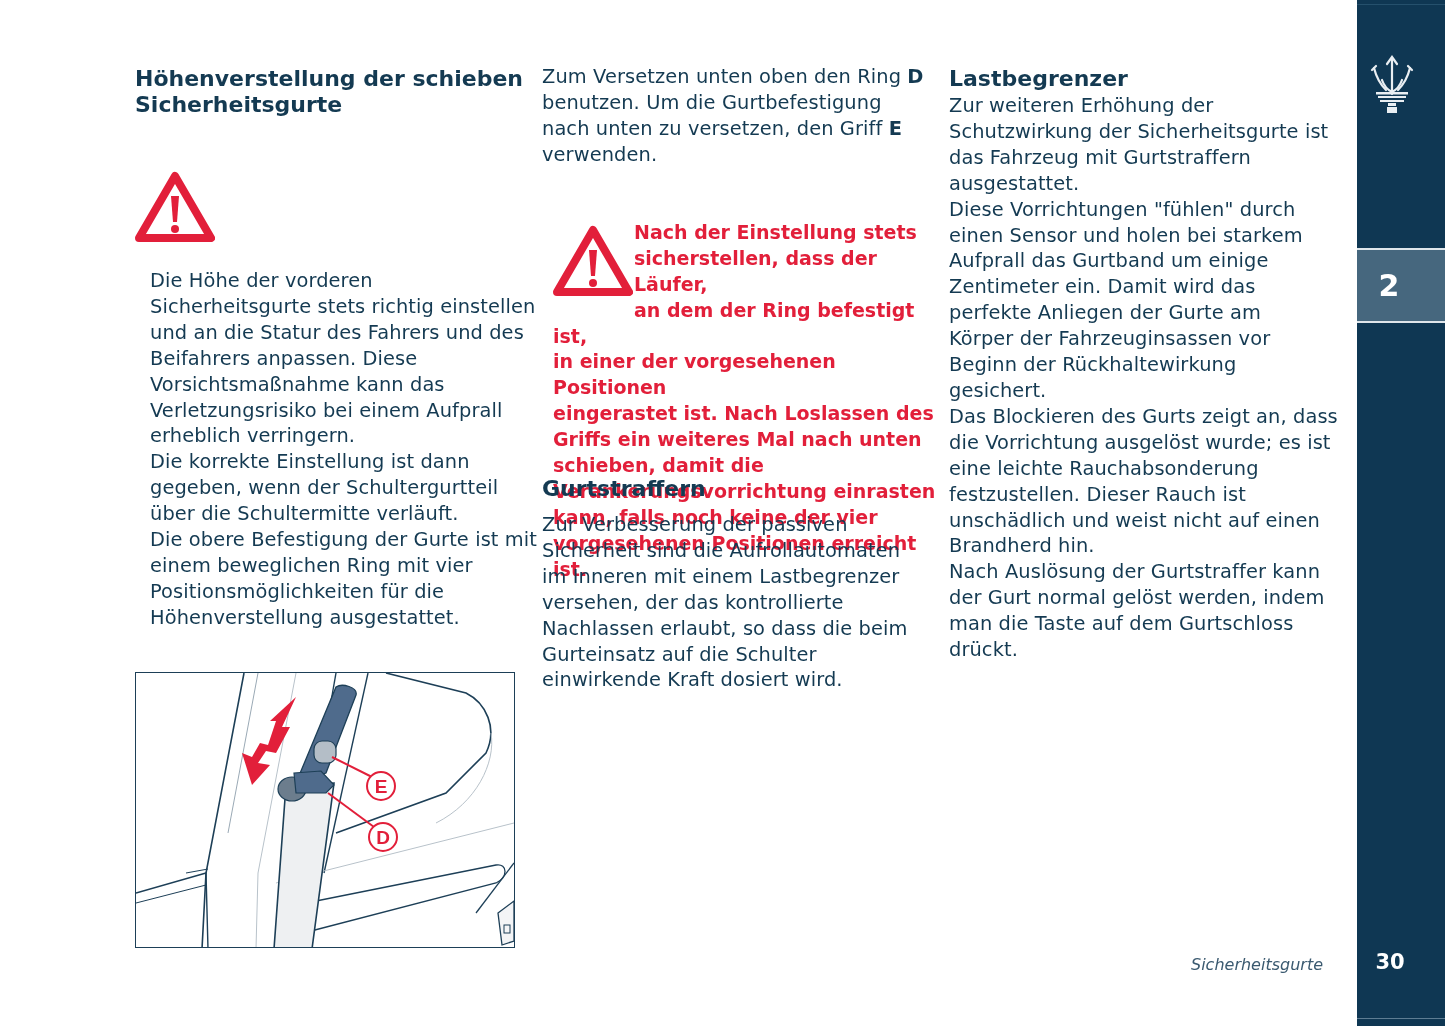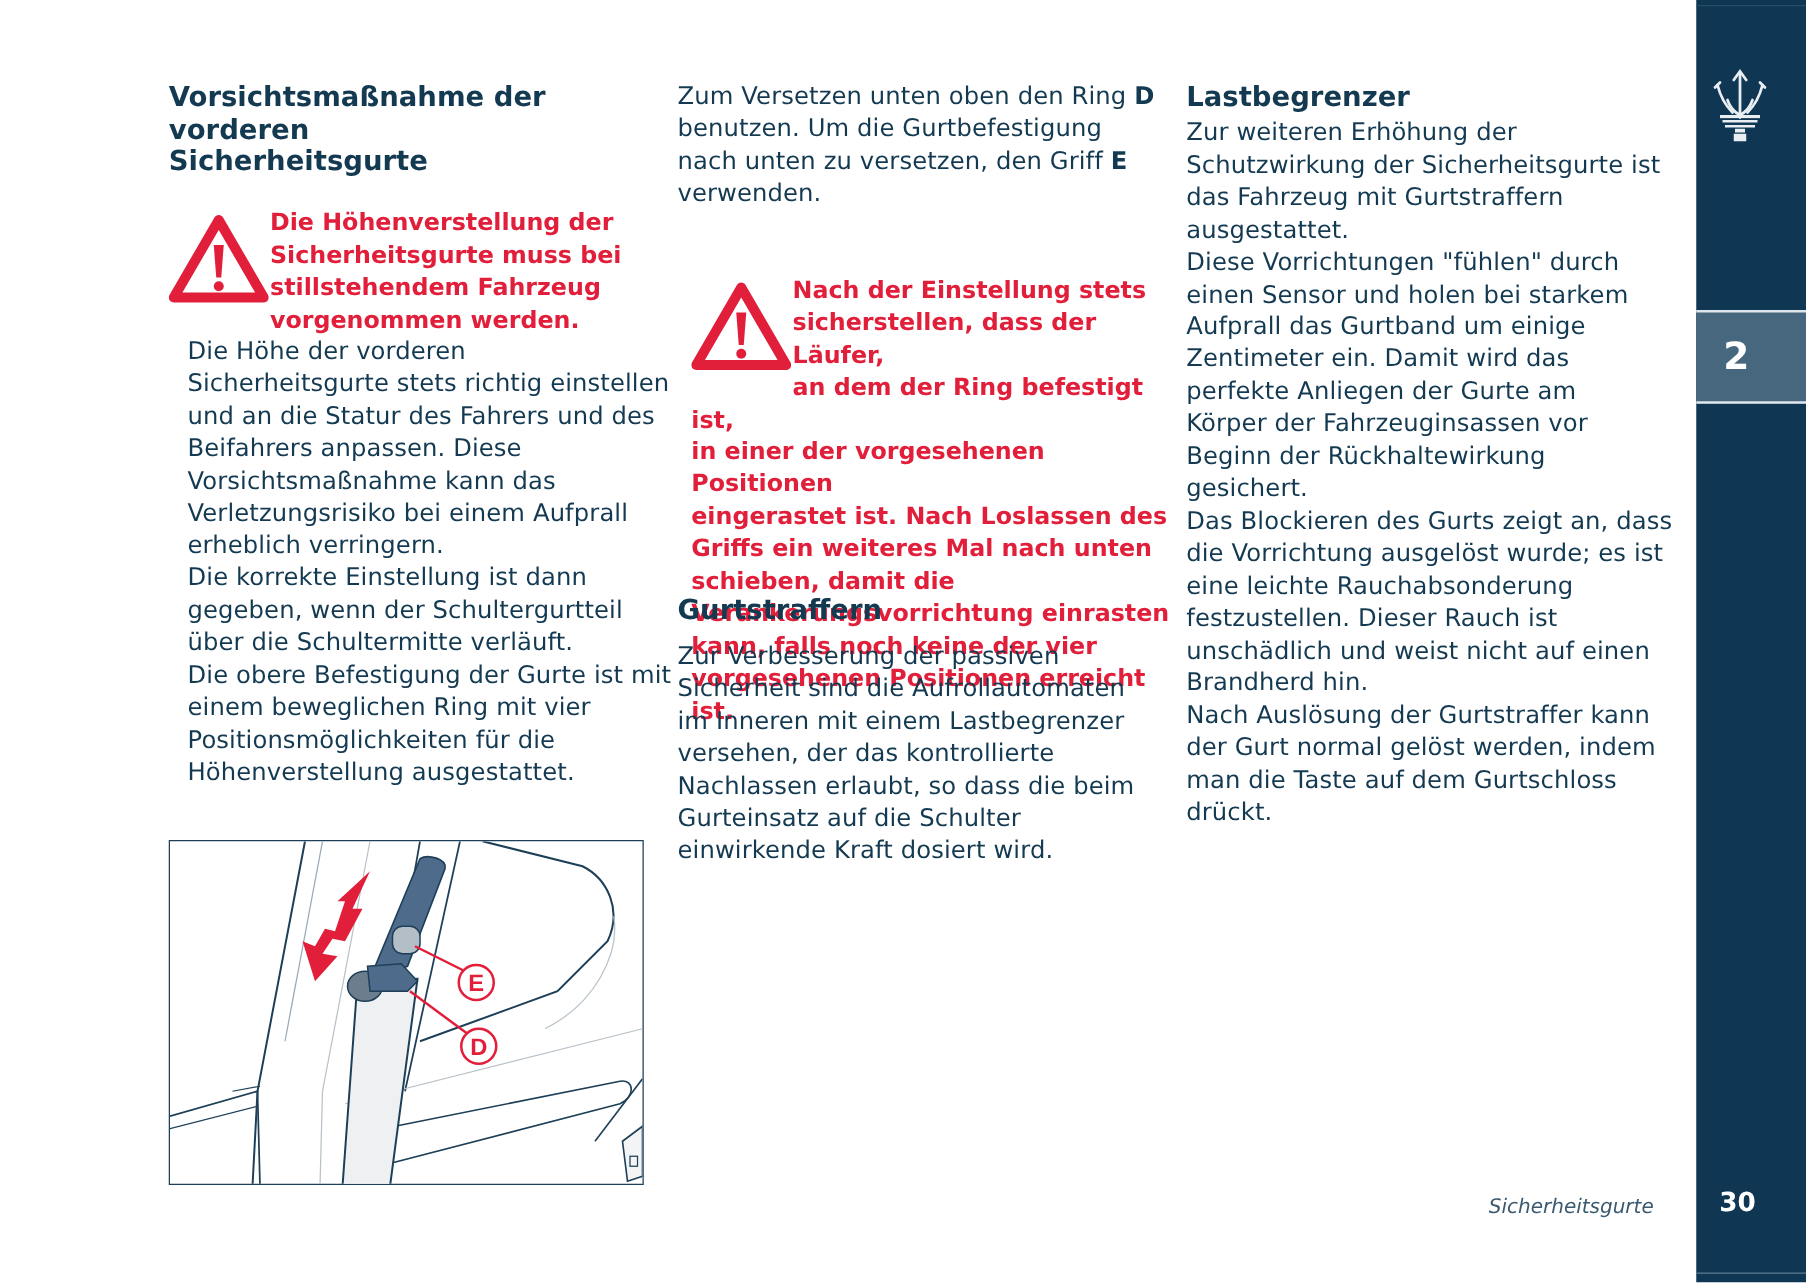--- a/index.html
+++ b/index.html
@@ -71,32 +71,29 @@
     .figure {
       position: absolute; left: 135px; top: 672px; width: 380px; height: 276px;
       border: 1.5px solid #1d3f57; background: #ffffff; overflow: hidden;
     }
     b.ref { font-weight: bold; }
   </style>
 </head>
 <body>
 
 <div class="col col1">
-  <h2 class="heading" style="position:absolute; top:66px; left:0; width:400px;">Vorsichtsmaßnahme der vorderen
+  <h2 class="heading" style="position:absolute; top:66px; left:0; width:400px;">Höhenverstellung der schieben
 Sicherheitsgurte</h2>
 
   <div class="warn" style="position:absolute; top:140px; left:0; width:390px;">
     <svg class="tri" viewBox="0 0 80 74">
       <path d="M40 6 L76 68 L4 68 Z" fill="none" stroke="#e21f3a" stroke-width="8" stroke-linejoin="round"></path>
       <path d="M36 26 L44 26 L42 52 L38 52 Z" fill="#e21f3a"></path>
       <circle cx="40" cy="59" r="4" fill="#e21f3a"></circle>
-    </svg><span>Die Höhenverstellung der
-Sicherheitsgurte muss bei
-stillstehendem Fahrzeug
-vorgenommen werden.</span>
+    </svg>
   </div>
 
   <p class="body-text" style="position:absolute; top:268px; left:15px; width:400px;">Die Höhe der vorderen
 Sicherheitsgurte stets richtig einstellen
 und an die Statur des Fahrers und des
 Beifahrers anpassen. Diese
 Vorsichtsmaßnahme kann das
 Verletzungsrisiko bei einem Aufprall
 erheblich verringern.
 Die korrekte Einstellung ist dann

